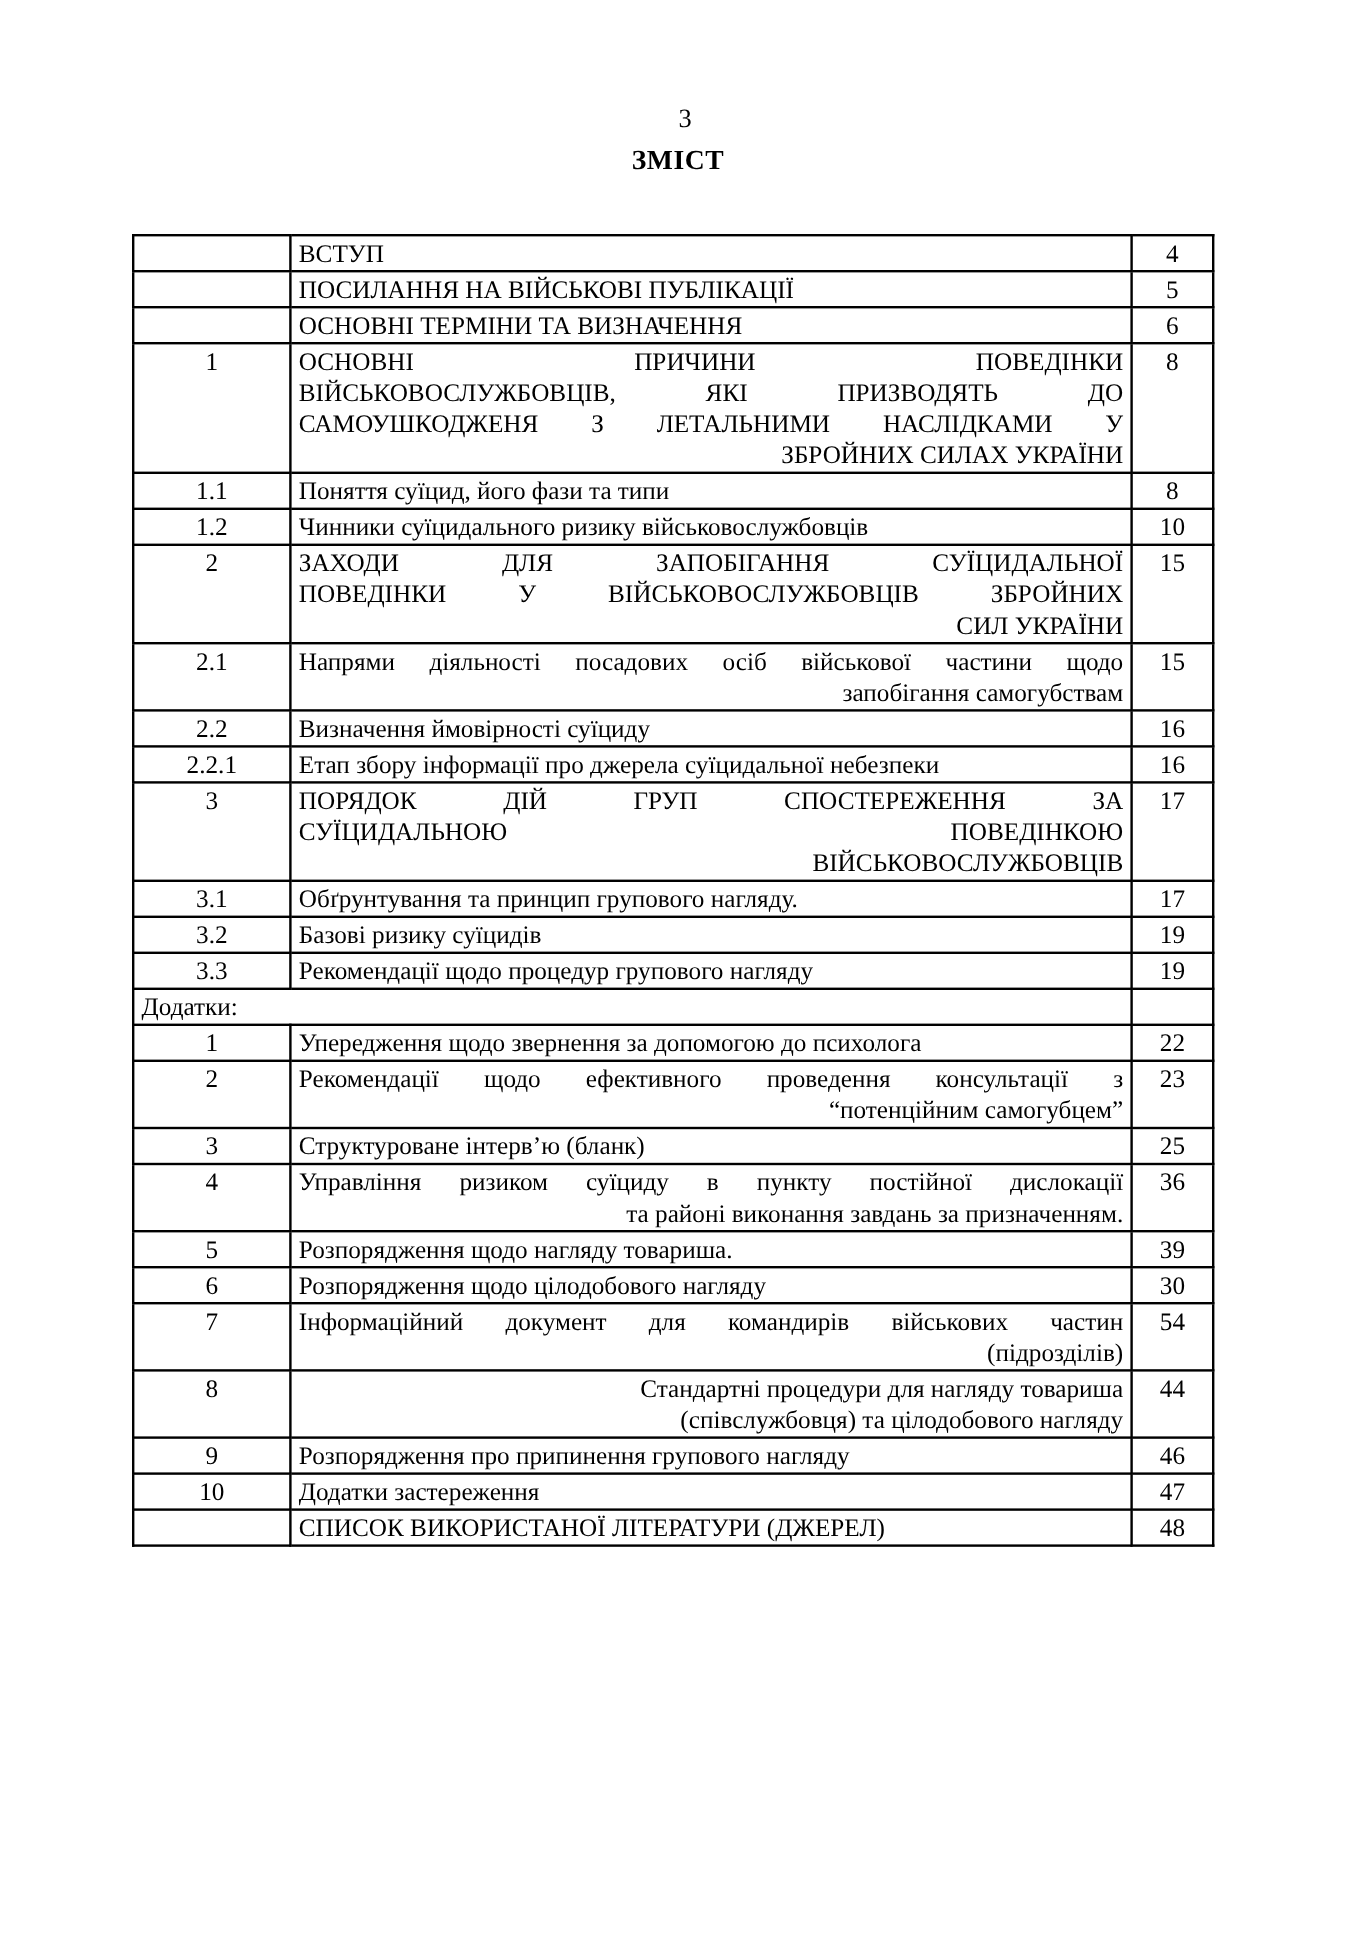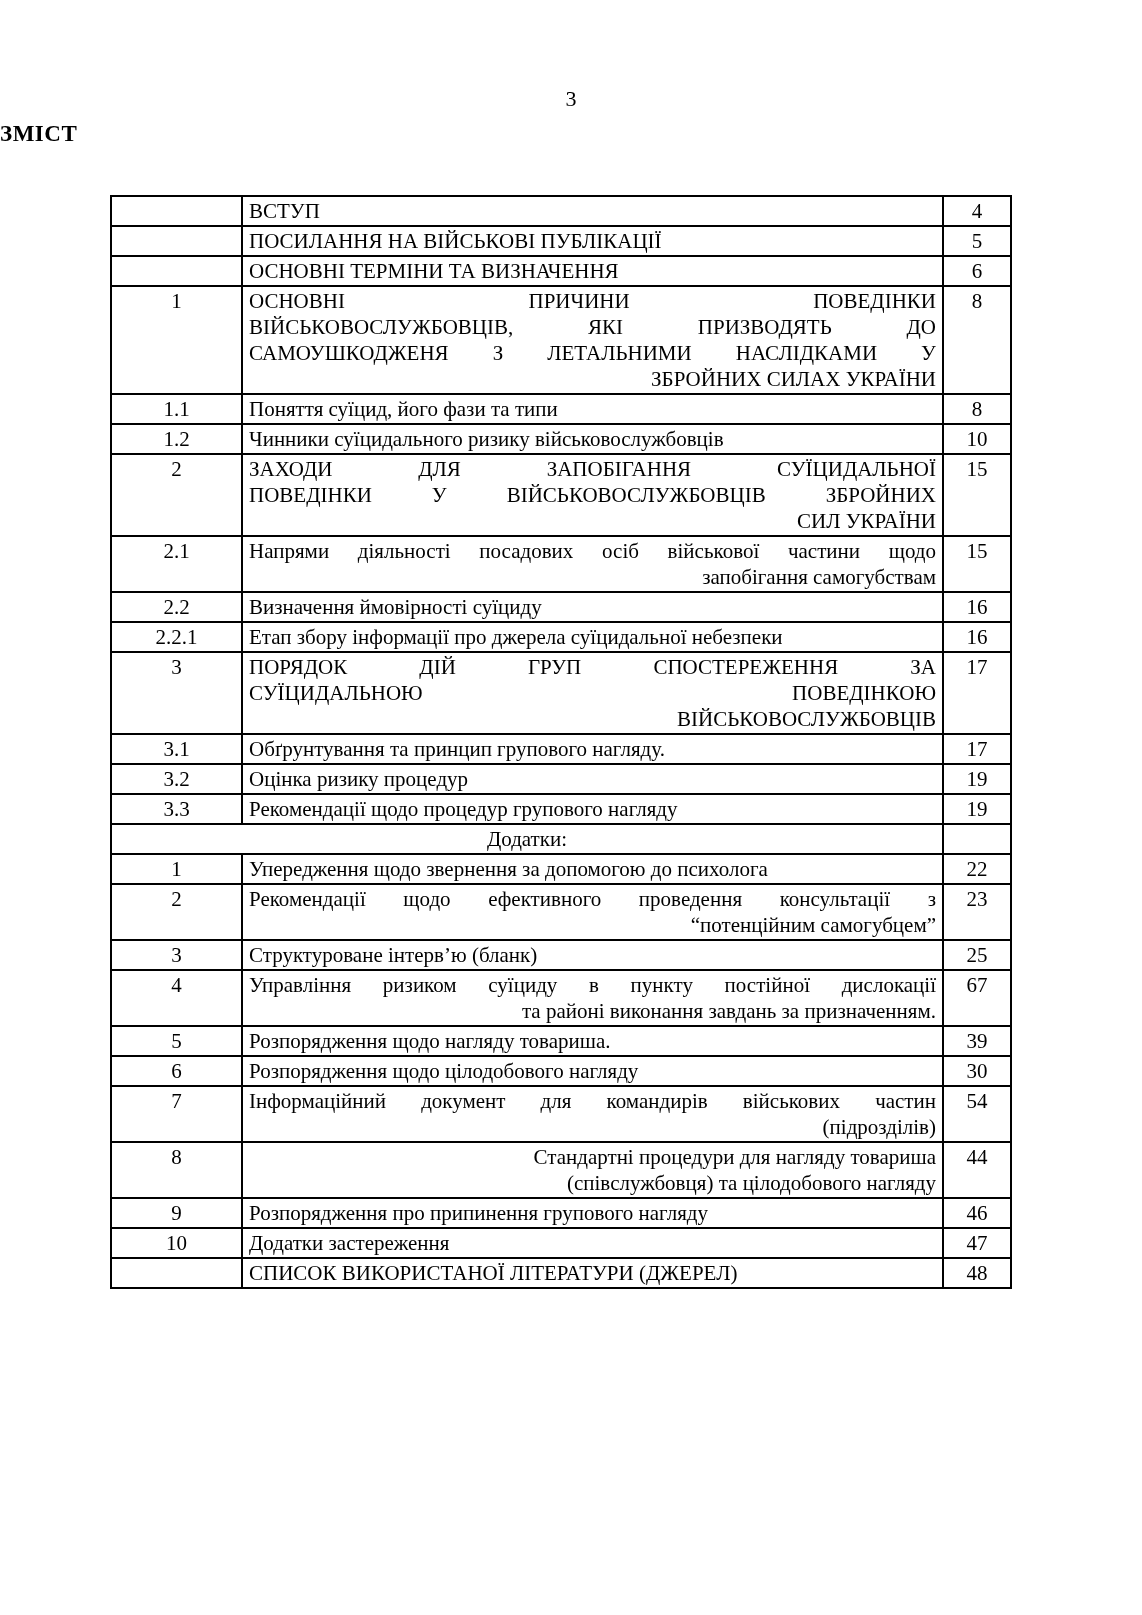--- a/index.html
+++ b/index.html
@@ -19,20 +19,21 @@
     background: #ffffff;
   }
   .page-number {
     padding-top: 86px;
     text-align: center;
     font-size: 22px;
     line-height: 26px;
   }
   .doc-title {
     margin: 8px 12px 0 0;
+    text-align: center;
     font-size: 23px;
     font-weight: bold;
     letter-spacing: 0.5px;
     line-height: 28px;
   }
   table.toc {
     border-collapse: collapse;
     table-layout: fixed;
     width: 900px;
     margin: 47px 0 0 110px;
@@ -50,21 +51,21 @@
     vertical-align: middle;
     padding: 1px 2px;
   }
   td.col-title { text-align: left; }
   td.col-page {
     text-align: center;
     vertical-align: top;
     padding: 1px 2px;
   }
   td.col-span {
-    text-align: center;
+    text-align: left;
     padding-left: 10px;
   }
   .line { text-align: right; }
   .line.stretch {
     text-align: justify;
     text-align-last: justify;
   }
 </style>
 </head>
 <body>
@@ -151,21 +152,21 @@
           </td>
           <td class="col-page">17</td>
         </tr>
         <tr>
           <td class="col-num">3.1</td>
           <td class="col-title">Обґрунтування та принцип групового нагляду.</td>
           <td class="col-page">17</td>
         </tr>
         <tr>
           <td class="col-num">3.2</td>
-          <td class="col-title">Оцінка ризику процедур</td>
+          <td class="col-title">Базові ризику суїцидів</td>
           <td class="col-page">19</td>
         </tr>
         <tr>
           <td class="col-num">3.3</td>
           <td class="col-title">Рекомендації щодо процедур групового нагляду</td>
           <td class="col-page">19</td>
         </tr>
         <tr>
           <td colspan="2" class="col-span">Додатки:</td>
           <td class="col-page"></td>
@@ -187,21 +188,21 @@
           <td class="col-num">3</td>
           <td class="col-title">Структуроване інтерв’ю (бланк)</td>
           <td class="col-page">25</td>
         </tr>
         <tr>
           <td class="col-num">4</td>
           <td class="col-title">
             <div class="line stretch">Управління ризиком суїциду в пункту постійної дислокації</div>
             <div class="line">та районі виконання завдань за призначенням.</div>
           </td>
-          <td class="col-page">67</td>
+          <td class="col-page">36</td>
         </tr>
         <tr>
           <td class="col-num">5</td>
           <td class="col-title">Розпорядження щодо нагляду товариша.</td>
           <td class="col-page">39</td>
         </tr>
         <tr>
           <td class="col-num">6</td>
           <td class="col-title">Розпорядження щодо цілодобового нагляду</td>
           <td class="col-page">30</td>

